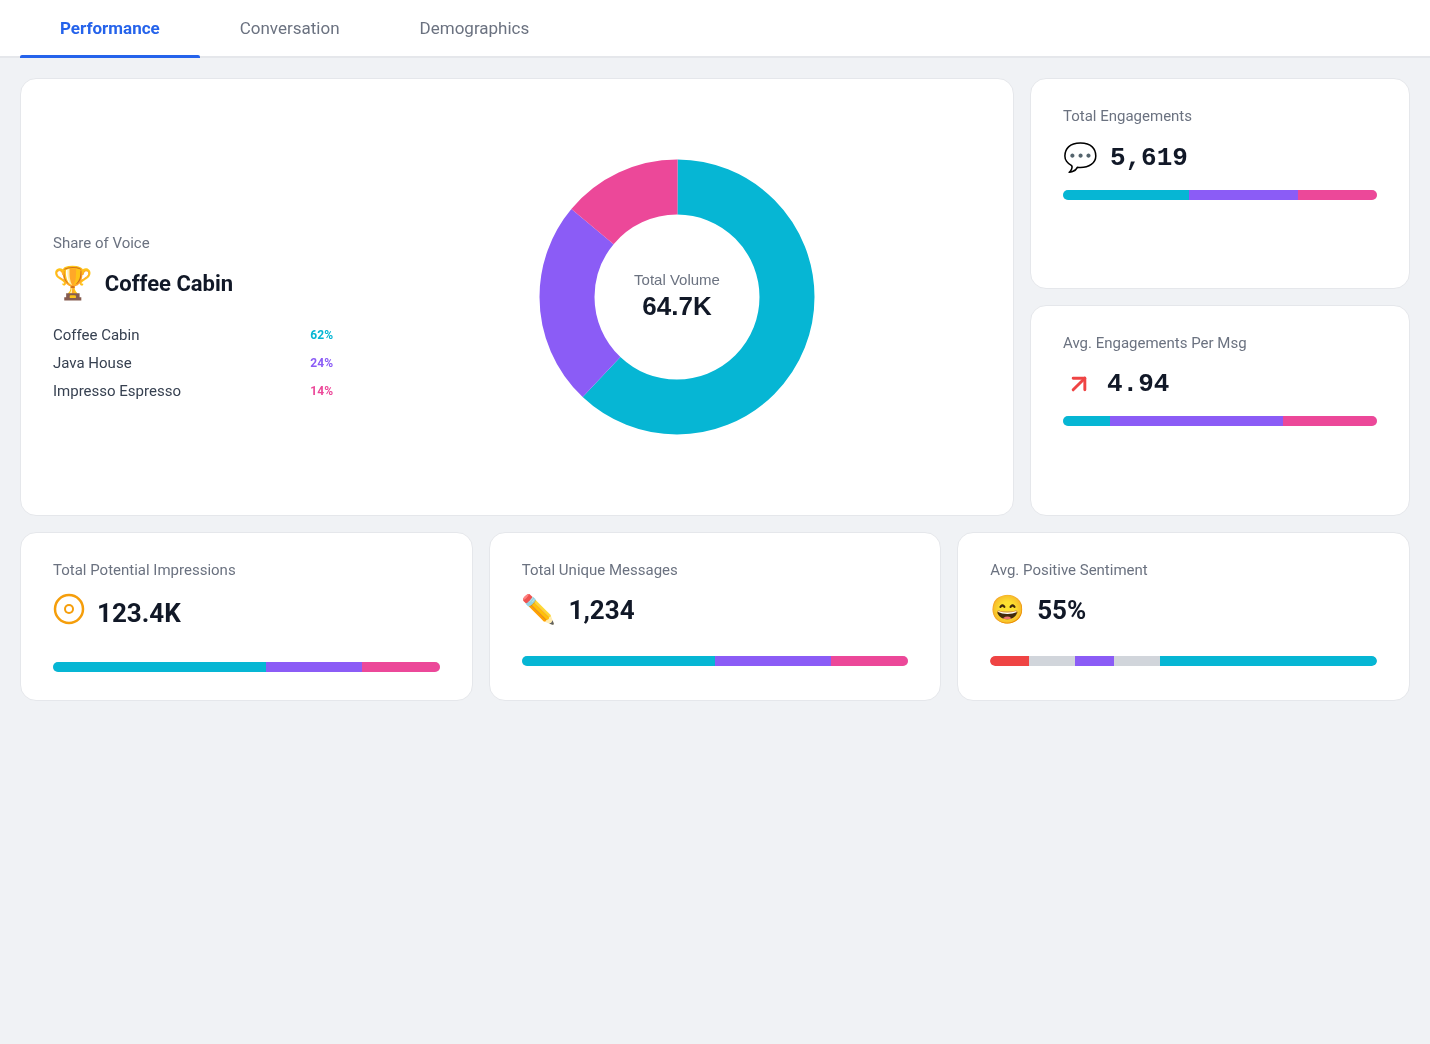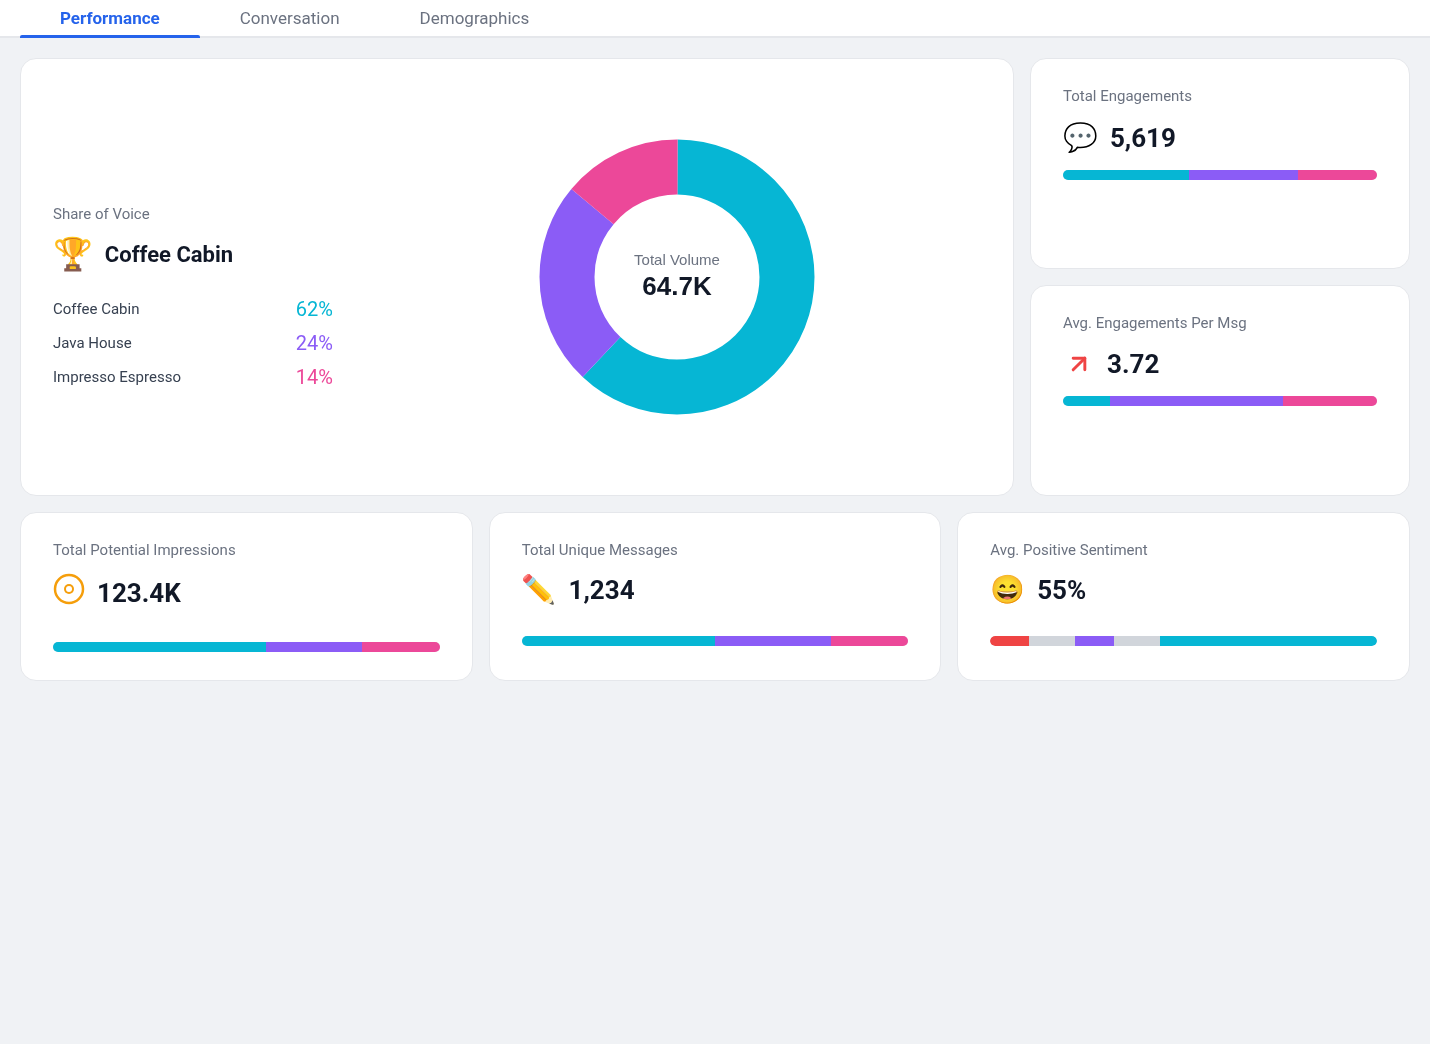--- a/index.html
+++ b/index.html
@@ -12,21 +12,21 @@
     }
 
     
     .tab-nav {
       display: flex;
       background: #fff;
       border-bottom: 2px solid #e5e7eb;
       padding: 0 20px;
     }
     .tab-item {
-      padding: 8px 40px;
+      padding: 18px 40px;
       font-size: 17px;
       color: #6b7280;
       cursor: pointer;
       position: relative;
       font-weight: 400;
     }
     .tab-item.active {
       color: #2563eb;
       font-weight: 700;
     }
@@ -107,22 +107,22 @@
       gap: 10px;
     }
     .sov-item {
       display: flex;
       justify-content: space-between;
       align-items: center;
       font-size: 15px;
       color: #374151;
     }
     .sov-pct {
-      font-weight: 400;
-      font-size: 20px;
+      font-weight: 700;
+      font-size: 12px;
       text-align: center;
     }
     .pct-teal { color: #06b6d4; }
     .pct-purple { color: #8b5cf6; }
     .pct-pink { color: #ec4899; }
 
     
     .donut-container {
       flex: 1;
       display: flex;
@@ -155,20 +155,21 @@
       gap: 12px;
       margin-bottom: 16px;
     }
     .metric-icon {
       font-size: 28px;
     }
     .metric-value {
       font-size: 26px;
       font-weight: 700;
       color: #111827;
+      font-family: Liberation Mono, monospace;
     }
 
     
     .progress-bar {
       height: 10px;
       border-radius: 999px;
       overflow: hidden;
       background: #e5e7eb;
       display: flex;
     }
@@ -288,21 +289,21 @@
 
       <div class="card metric-card">
         <div class="metric-label">Avg. Engagements Per Msg</div>
         <div class="metric-value-row">
           <span class="arrow-icon">
             <svg viewBox="0 0 24 24" fill="none" stroke="#ef4444" stroke-width="2.5" stroke-linecap="round" stroke-linejoin="round">
               <line x1="7" y1="17" x2="17" y2="7"></line>
               <polyline points="7 7 17 7 17 17"></polyline>
             </svg>
           </span>
-          <span class="metric-value">3.72</span>
+          <span class="metric-value">4.94</span>
         </div>
         <div class="progress-bar">
           <div class="pb-teal" style="width:15%"></div>
           <div class="pb-purple" style="width:55%"></div>
           <div class="pb-pink" style="width:30%"></div>
         </div>
       </div>
 
     </div>
   </div>

